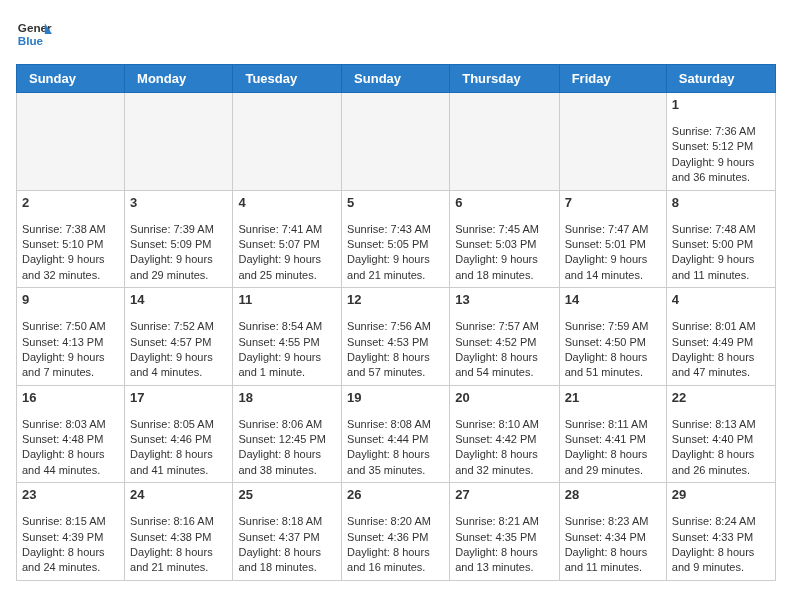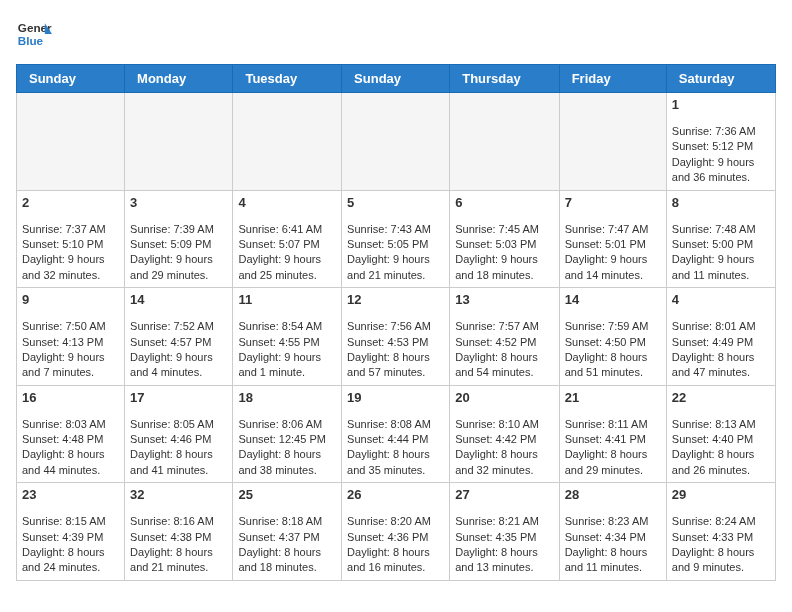--- a/index.html
+++ b/index.html
@@ -122,33 +122,33 @@
         <td>
           <div class="day-number">1</div>
           <div class="day-info">Sunrise: 7:36 AM
 Sunset: 5:12 PM
 Daylight: 9 hours and 36 minutes.</div>
         </td>
       </tr>
       <tr class="week-row">
         <td>
           <div class="day-number">2</div>
-          <div class="day-info">Sunrise: 7:37 AM
+          <div class="day-info">Sunrise: 7:38 AM
 Sunset: 5:10 PM
 Daylight: 9 hours and 32 minutes.</div>
         </td>
         <td>
           <div class="day-number">3</div>
           <div class="day-info">Sunrise: 7:39 AM
 Sunset: 5:09 PM
 Daylight: 9 hours and 29 minutes.</div>
         </td>
         <td>
           <div class="day-number">4</div>
-          <div class="day-info">Sunrise: 6:41 AM
+          <div class="day-info">Sunrise: 7:41 AM
 Sunset: 5:07 PM
 Daylight: 9 hours and 25 minutes.</div>
         </td>
         <td>
           <div class="day-number">5</div>
           <div class="day-info">Sunrise: 7:43 AM
 Sunset: 5:05 PM
 Daylight: 9 hours and 21 minutes.</div>
         </td>
         <td>
@@ -259,21 +259,21 @@
         </td>
       </tr>
       <tr class="week-row">
         <td>
           <div class="day-number">23</div>
           <div class="day-info">Sunrise: 8:15 AM
 Sunset: 4:39 PM
 Daylight: 8 hours and 24 minutes.</div>
         </td>
         <td>
-          <div class="day-number">32</div>
+          <div class="day-number">24</div>
           <div class="day-info">Sunrise: 8:16 AM
 Sunset: 4:38 PM
 Daylight: 8 hours and 21 minutes.</div>
         </td>
         <td>
           <div class="day-number">25</div>
           <div class="day-info">Sunrise: 8:18 AM
 Sunset: 4:37 PM
 Daylight: 8 hours and 18 minutes.</div>
         </td>

